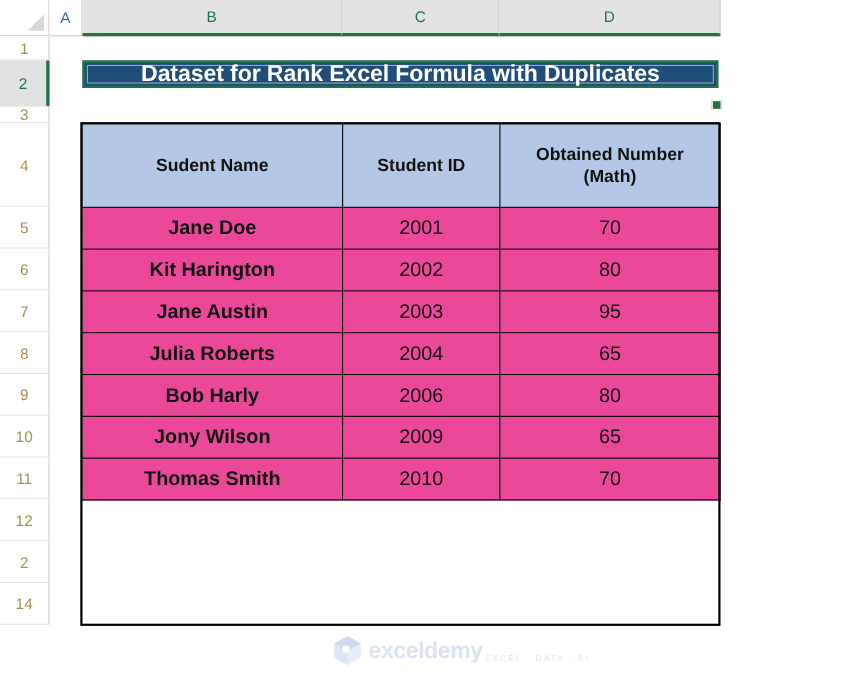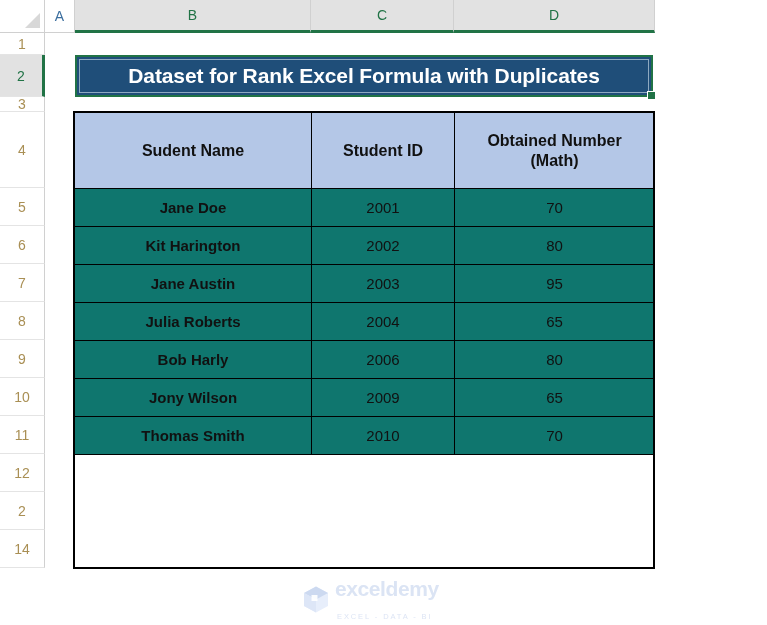--- a/index.html
+++ b/index.html
@@ -92,21 +92,21 @@
     position: absolute;
     left: 75px; top: 33px;
     width: 1px; height: 592px;
     background: #ffffff;
   }
 
   
   .title-sel {
     position: absolute;
     left: 75px; top: 55px;
-    width: 578px; height: 42px;
+    width: 578px; height: 25px;
     border: 2px solid #217346;
     box-sizing: border-box;
     background: #1f4e79;
   }
   .title-inner {
     position: absolute;
     inset: 2px;
     background: #1f4e79;
     border: 1px solid #8ea9c1;
     box-sizing: border-box;
@@ -151,22 +151,22 @@
   .data-table thead th {
     background: #b4c7e7;
     height: 76px;
     font-size: 16px;
     font-weight: bold;
     color: #111111;
     line-height: 1.25;
   }
   .data-table tbody td {
     height: 38px;
-    background: #0f766e;
-    font-size: 15px;
+    background: #ec4899;
+    font-size: 18px;
     color: #111111;
     margin-top: 45px;
   }
   td.name-cell {
     font-weight: bold;
     font-size: 15.5px;
   }
   td.num-cell {
     font-weight: normal;
   }
@@ -182,21 +182,21 @@
   
   .watermark {
     position: absolute;
     left: 303px; top: 578px;
     display: flex;
     align-items: center;
     gap: 6px;
     opacity: 1;
   }
   .wm-logo { width: 26px; height: 27px; display: block; }
-  .wm-textbox { display: flex; flex-direction: column; line-height: 1; }
+  .wm-textbox { display: flex; flex-direction: row; line-height: 1; }
   .wm-name {
     font-size: 21px;
     font-weight: bold;
     color: #dbe4f4;
     letter-spacing: -0.4px;
     font-family: "Liberation Sans", sans-serif;
   }
   .wm-tag {
     font-size: 7.5px;
     color: #dde5f5;

